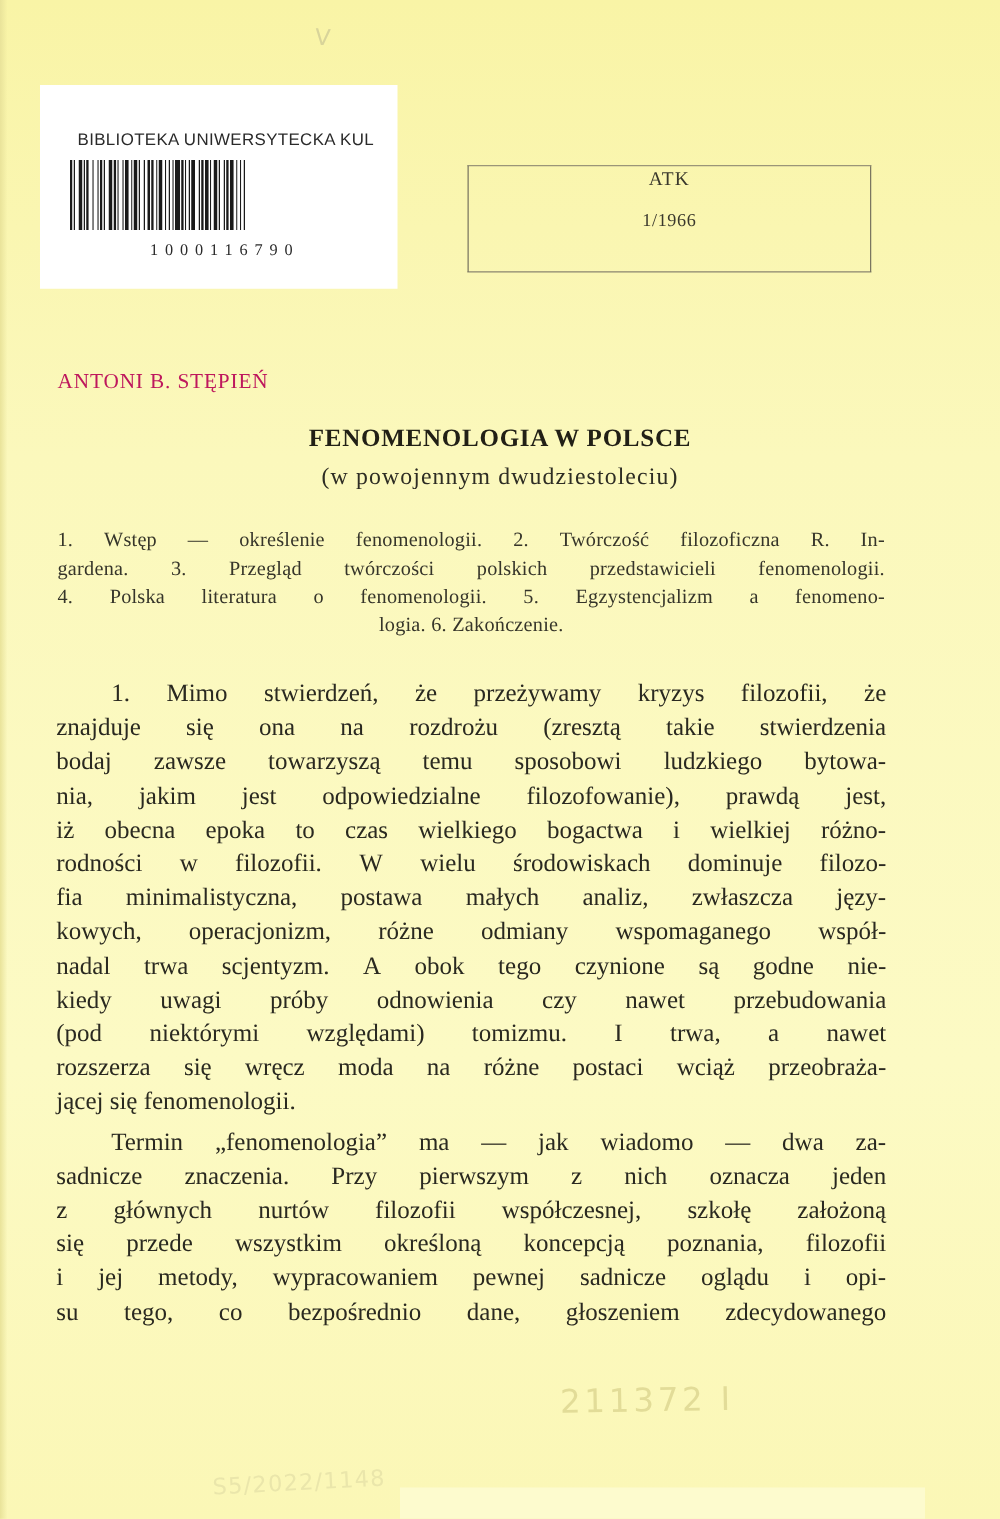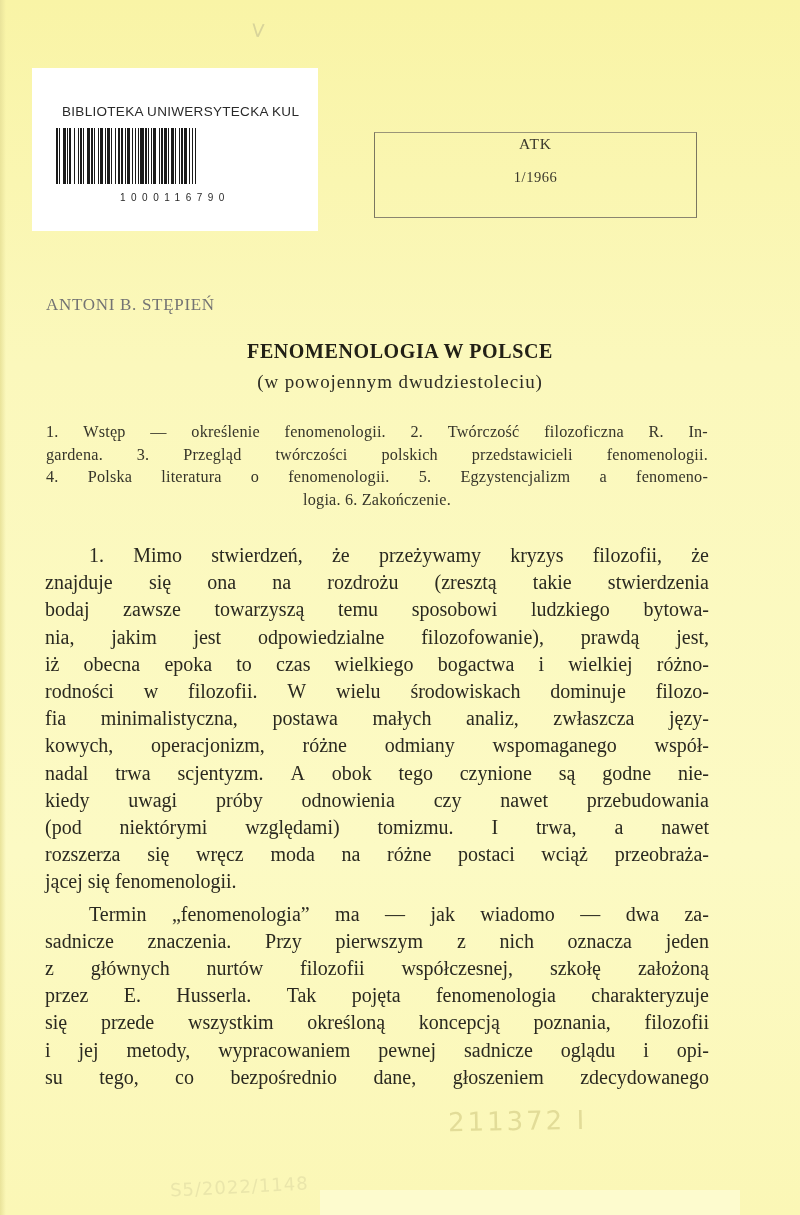--- a/index.html
+++ b/index.html
@@ -26,37 +26,37 @@
   .sticker-title {
     position: absolute; left: 30px; top: 36px; font-family: "Liberation Sans", sans-serif;
     font-size: 13.5px; letter-spacing: 0.3px; color: #2a2a2a; white-space: nowrap;
   }
   .barcode {
     position: absolute; left: 24px; top: 60px; width: 240px; height: 56px;
     display: flex; align-items: stretch;
   }
   .barcode span { display: block; height: 100%; }
   .barcode-number {
-    position: absolute; left: 88px; top: 124px; font-family: Liberation Sans, sans-serif;
-    font-size: 10px; letter-spacing: 5.5px; color: #2a2a2a;
+    position: absolute; left: 88px; top: 124px; font-family: Liberation Serif, serif;
+    font-size: 13px; letter-spacing: 5.5px; color: #2a2a2a;
   }
   
   .journal-box {
     position: absolute; left: 374px; top: 132px; width: 321px; height: 84px;
     border-left: 1px solid #7a7660; border-right: 1px solid #7a7660;
     border-top: 1px solid #9a9578; border-bottom: 1px solid #8a8570;
     text-align: center; color: #3a382c;
   }
   .journal-name { font-size: 16px; letter-spacing: 0.9px; margin-top: 9px; word-spacing: 4px; }
   .journal-org { font-size: 15.5px; letter-spacing: 1px; margin-top: 2px; }
   .journal-issue { font-size: 14.5px; margin-top: 16px; letter-spacing: 0.5px; }
   
   .author {
     position: absolute; left: 46px; top: 295px; font-size: 17px; letter-spacing: 0.7px;
-    color: #737373; white-space: nowrap;
+    color: #be185d; white-space: nowrap;
   }
   .title {
     position: absolute; left: 0; width: 800px; top: 340px; text-align: center;
     font-weight: bold; font-size: 20px; letter-spacing: 0.6px; color: #222016;
     padding-left: 0;
   }
   .subtitle {
     position: absolute; left: 0; width: 800px; top: 371px; text-align: center;
     font-size: 19px; letter-spacing: 0.9px; color: #2e2d24;
   }
@@ -378,29 +378,20 @@
     <div class="line">
       <span>z</span>
       <span>głównych</span>
       <span>nurtów</span>
       <span>filozofii</span>
       <span>współczesnej,</span>
       <span>szkołę</span>
       <span>założoną</span>
     </div>
     <div class="line">
-      <span>przez</span>
-      <span>E.</span>
-      <span>Husserla.</span>
-      <span>Tak</span>
-      <span>pojęta</span>
-      <span>fenomenologia</span>
-      <span>charakteryzuje</span>
-    </div>
-    <div class="line">
       <span>się</span>
       <span>przede</span>
       <span>wszystkim</span>
       <span>określoną</span>
       <span>koncepcją</span>
       <span>poznania,</span>
       <span>filozofii</span>
     </div>
     <div class="line">
       <span>i</span>

